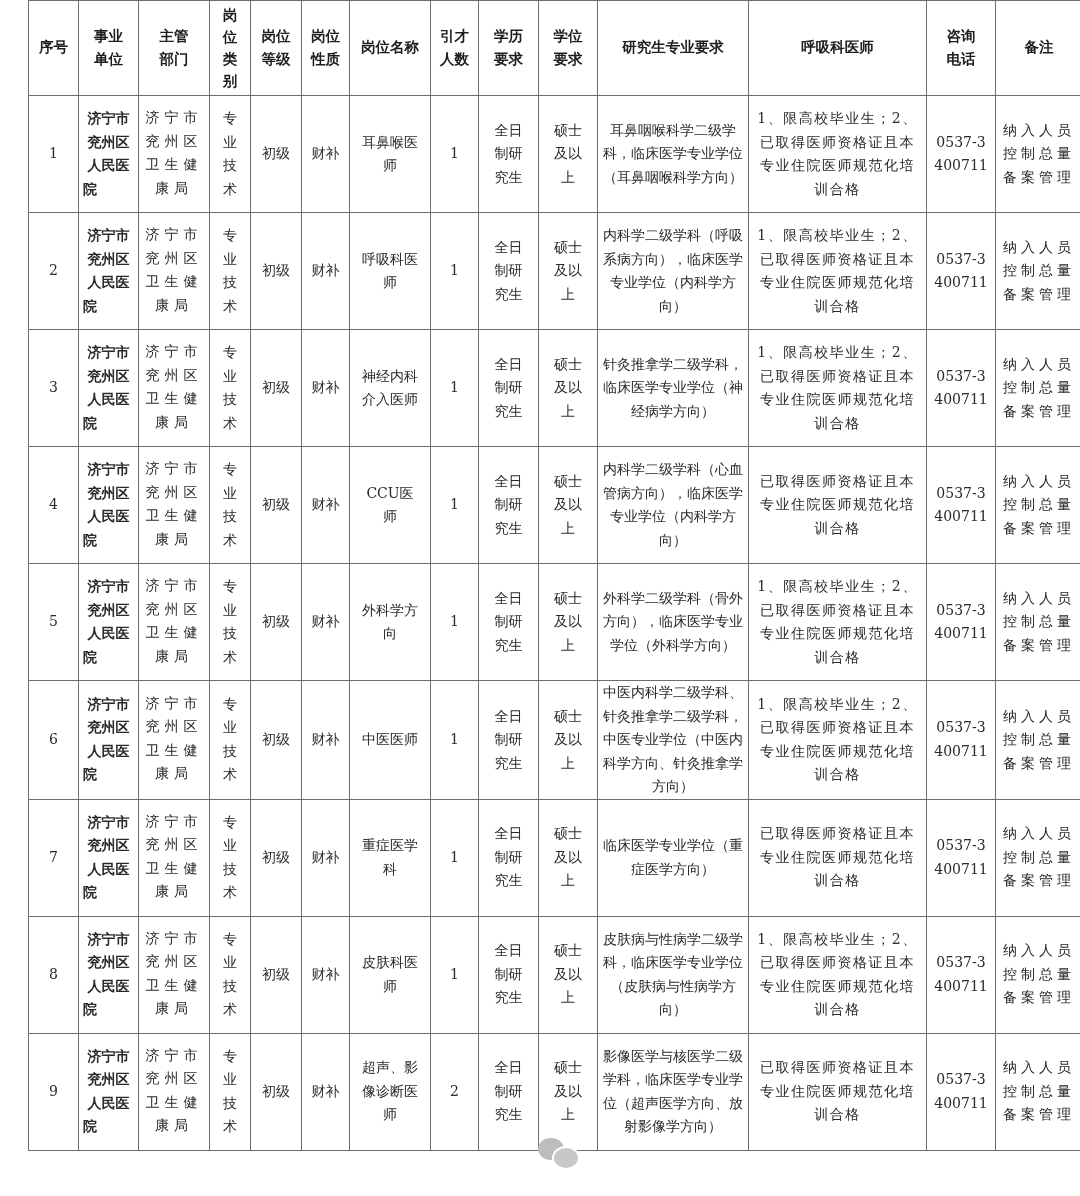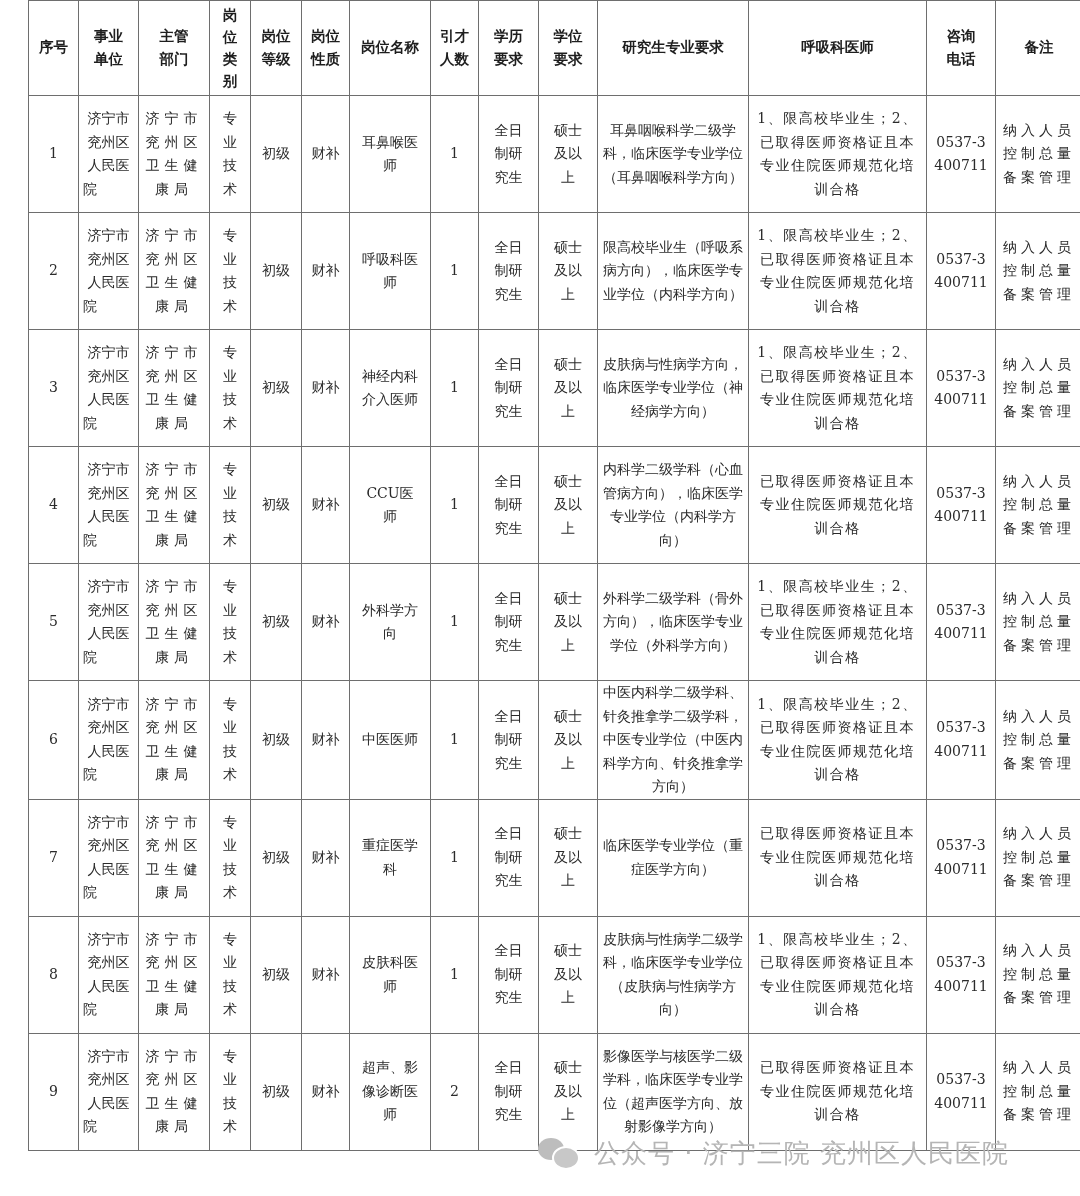--- a/index.html
+++ b/index.html
@@ -6,22 +6,22 @@
   body { width: 1080px; height: 1196px; position: relative; overflow: hidden;
          font-family: "DejaVu Serif", "Liberation Serif", serif; color: #2a2a2a; }
   table.jobs { position: absolute; left: 28px; top: 0; border-collapse: collapse;
                table-layout: fixed; width: 1054px; }
   table.jobs th, table.jobs td { border: 1.5px solid #6e6e6e; text-align: center;
                vertical-align: middle; padding: 0 4px; font-size: 14px; line-height: 23.5px; }
   table.jobs th { font-family: "DejaVu Sans", "Liberation Sans", sans-serif; font-weight: bold;
                color: #1e1e1e; font-size: 14.5px; height: 94px; }
   table.jobs td { height: 116px; }
   td.left { text-align: left; padding-left: 8px; padding-right: 4px; }
-  td.unit { text-align: justify; text-align-last: justify; padding: 0 8px; }
-  td.dept { letter-spacing: 5px; text-align: left; padding-left: 9px; }
+  td.unit { text-align: justify; text-align-last: justify; padding: 0 8px; font-weight: bold; }
+  td.dept { letter-spacing: 5px; text-align: left; padding-left: 9px; font-family: Liberation Mono, monospace; }
   td.wide { letter-spacing: 1.5px; margin-left: 9px; }
   td.note { letter-spacing: 4px; text-align: left; padding-left: 9px; }
   .vert { width: 14px; margin: 0 auto; word-break: break-all; line-height: 23.5px; }
   .footer-wm { position: absolute; left: 538px; top: 1133px; height: 40px; display: flex;
                align-items: center; color: #b5b5b5; font-family: "DejaVu Sans", "Liberation Sans", sans-serif;
                font-size: 26px; letter-spacing: 1px; }
   .wechat { width: 46px; height: 34px; position: relative; margin-right: 10px; }
   .wechat .b1 { position: absolute; left: 0; top: 2px; width: 26px; height: 22px; background: #bdbdbd; border-radius: 50%; }
   .wechat .b2 { position: absolute; left: 14px; top: 10px; width: 24px; height: 20px; background: #c8c8c8; border-radius: 50%; border: 2px solid #fff; }
 </style>
@@ -117,39 +117,39 @@
         <td class="dept">济宁市兖州区卫生健康局</td>
         <td>
           <div class="vert">专业技术</div>
         </td>
         <td>初级</td>
         <td>财补</td>
         <td style="padding:0 10px">呼吸科医师</td>
         <td>1</td>
         <td style="padding:0 12px">全日制研究生</td>
         <td style="padding:0 14px">硕士及以上</td>
-        <td class="left">限高校毕业生（呼吸系病方向），临床医学专业学位（内科学方向）</td>
+        <td class="left">内科学二级学科（呼吸系病方向），临床医学专业学位（内科学方向）</td>
         <td class="left wide">1、限高校毕业生；2、已取得医师资格证且本专业住院医师规范化培训合格</td>
         <td style="word-break:break-all;padding:0 6px">0537-3400711</td>
         <td class="note">纳入人员控制总量备案管理</td>
       </tr>
       <tr>
         <td>3</td>
         <td class="unit">济宁市兖州区人民医院</td>
         <td class="dept">济宁市兖州区卫生健康局</td>
         <td>
           <div class="vert">专业技术</div>
         </td>
         <td>初级</td>
         <td>财补</td>
         <td style="padding:0 10px">神经内科介入医师</td>
         <td>1</td>
         <td style="padding:0 12px">全日制研究生</td>
         <td style="padding:0 14px">硕士及以上</td>
-        <td class="left">皮肤病与性病学方向，临床医学专业学位（神经病学方向）</td>
+        <td class="left">针灸推拿学二级学科，临床医学专业学位（神经病学方向）</td>
         <td class="left wide">1、限高校毕业生；2、已取得医师资格证且本专业住院医师规范化培训合格</td>
         <td style="word-break:break-all;padding:0 6px">0537-3400711</td>
         <td class="note">纳入人员控制总量备案管理</td>
       </tr>
       <tr>
         <td>4</td>
         <td class="unit">济宁市兖州区人民医院</td>
         <td class="dept">济宁市兖州区卫生健康局</td>
         <td>
           <div class="vert">专业技术</div>
@@ -256,14 +256,13 @@
         <td class="note">纳入人员控制总量备案管理</td>
       </tr>
     </tbody>
 </table>
 
 <div class="footer-wm">
   <div class="wechat">
       <div class="b1"></div>
       <div class="b2"></div>
     </div>
-  <span>公众号 · 济宁三院 兖州区人民医院</span>
 </div>
 
 </body></html>

